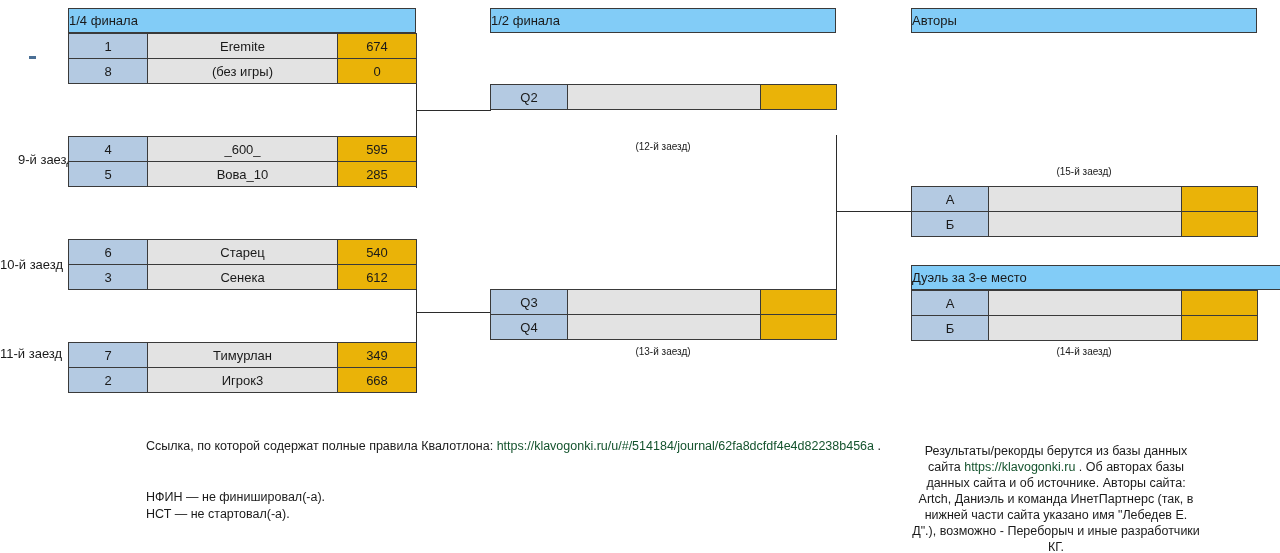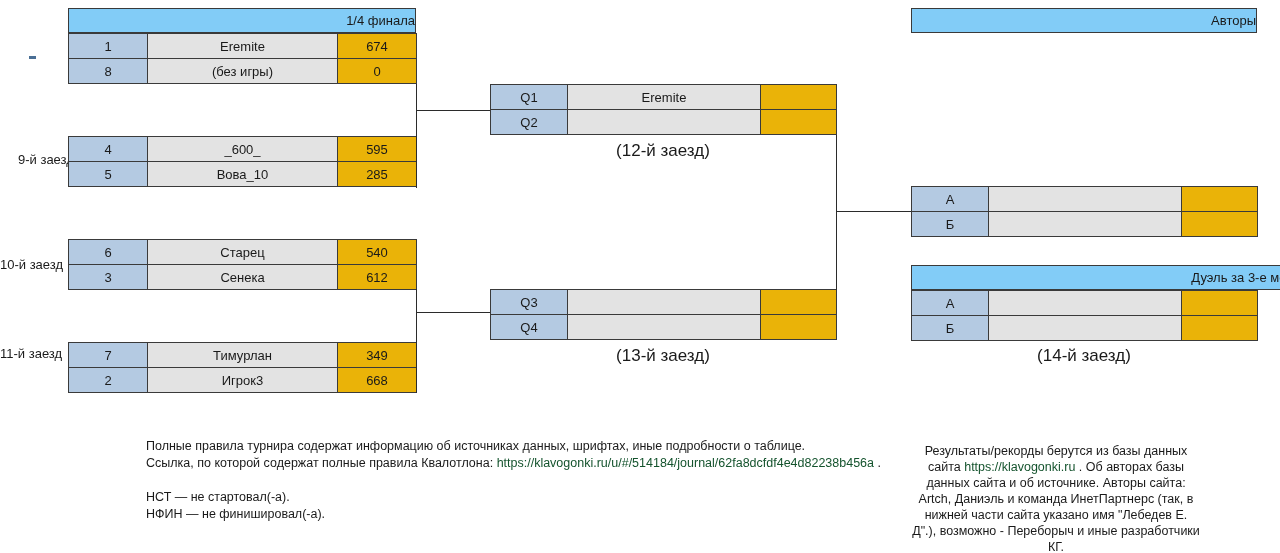--- a/index.html
+++ b/index.html
@@ -48,35 +48,35 @@
   }
 
   
   .stage-header {
     position: absolute;
     background: #82ccf7;
     border: 1px solid #3a3a3a;
     box-sizing: border-box;
     height: 25px;
     line-height: 23px;
-    text-align: right;
+    text-align: left;
     font-size: 13px;
     color: #1a1a1a;
   }
 
   
   .side-label {
     position: absolute;
     font-size: 13px;
     color: #1a1a1a;
     white-space: nowrap;
   }
   .race-caption {
     position: absolute;
-    font-size: 17px;
+    font-size: 10px;
     color: #1a1a1a;
     text-align: center;
     white-space: nowrap;
   }
 
   
   .conn-v {
     position: absolute;
     width: 0;
     border-left: 1px solid #2b2b2b;
@@ -113,20 +113,21 @@
     text-decoration: none;
   }
 </style>
 </head>
 <body>
 
 <div class="stage">
 
   <div class="stage-header" style="left:68px; top:8px; width:348px;">1/4 финала</div>
 
+  <div class="stage-header" style="left:490px; top:8px; width:346px;">1/2 финала</div>
 
   <div class="stage-header" style="left:911px; top:8px; width:346px;">Авторы</div>
 
   <div class="stage-header" style="left:911px; top:265px; width:396px;">Дуэль за 3-е место</div>
 
   <div class="stub-mark" style="left:29px; top:56px;"></div>
 
   <table class="bracket" style="left:68px; top:33px; width:348px;">
     <colgroup>
         <col style="width:79px">
@@ -217,25 +218,20 @@
   <div class="conn-h" style="left:416px; top:312px; width:75px;"></div>
 
   <table class="bracket" style="left:490px; top:84px; width:346px;">
     <colgroup>
         <col style="width:77px">
         <col style="width:193px">
         <col style="width:76px">
       </colgroup>
     <tbody>
       <tr>
-        <td class="seed">Q1</td>
-        <td class="name">Eremite</td>
-        <td class="score"></td>
-      </tr>
-      <tr>
         <td class="seed">Q2</td>
         <td class="name"></td>
         <td class="score"></td>
       </tr>
     </tbody>
   </table>
   <div class="race-caption" style="left:490px; top:141px; width:346px;">(12-й заезд)</div>
 
   <table class="bracket" style="left:490px; top:289px; width:346px;">
     <colgroup>
@@ -254,20 +250,21 @@
         <td class="name"></td>
         <td class="score"></td>
       </tr>
     </tbody>
   </table>
   <div class="race-caption" style="left:490px; top:346px; width:346px;">(13-й заезд)</div>
 
   <div class="conn-v" style="left:836px; top:135px; height:155px;"></div>
   <div class="conn-h" style="left:836px; top:211px; width:76px;"></div>
 
+  <div class="race-caption" style="left:911px; top:166px; width:346px;">(15-й заезд)</div>
   <table class="bracket" style="left:911px; top:186px; width:346px;">
     <colgroup>
         <col style="width:77px">
         <col style="width:193px">
         <col style="width:76px">
       </colgroup>
     <tbody>
       <tr>
         <td class="seed">А</td>
         <td class="name"></td>
@@ -296,26 +293,25 @@
       <tr>
         <td class="seed">Б</td>
         <td class="name"></td>
         <td class="score"></td>
       </tr>
     </tbody>
   </table>
   <div class="race-caption" style="left:911px; top:346px; width:346px;">(14-й заезд)</div>
 
   <div class="note" style="left:146px; top:438px;">
-    <div>Полные правила турнира содержат информацию об источниках данных, шрифтах, иные подробности о таблице.</div>
     <div>
       <span>Ссылка, по которой содержат полные правила Квалотлона: </span><a class="link" href="#">https://klavogonki.ru/u/#/514184/journal/62fa8dcfdf4e4d82238b456a</a><span> .</span>
     </div>
   </div>
 
   <div class="note" style="left:146px; top:489px;">
+    <div>НФИН — не финишировал(-а).</div>
     <div>НСТ — не стартовал(-а).</div>
-    <div>НФИН — не финишировал(-а).</div>
   </div>
 
   <div class="note-center" style="left:911px; top:443px; width:290px;"><span>Результаты/рекорды берутся из базы данных сайта </span><a class="link" href="#">https://klavogonki.ru</a><span> . Об авторах базы данных сайта и об источнике. Авторы сайта: Artch, Даниэль и команда ИнетПартнерс (так, в нижней части сайта указано имя "Лебедев Е. Д".), возможно - Переборыч и иные разработчики КГ.</span></div>
 
 </div>
 
 </body></html>

